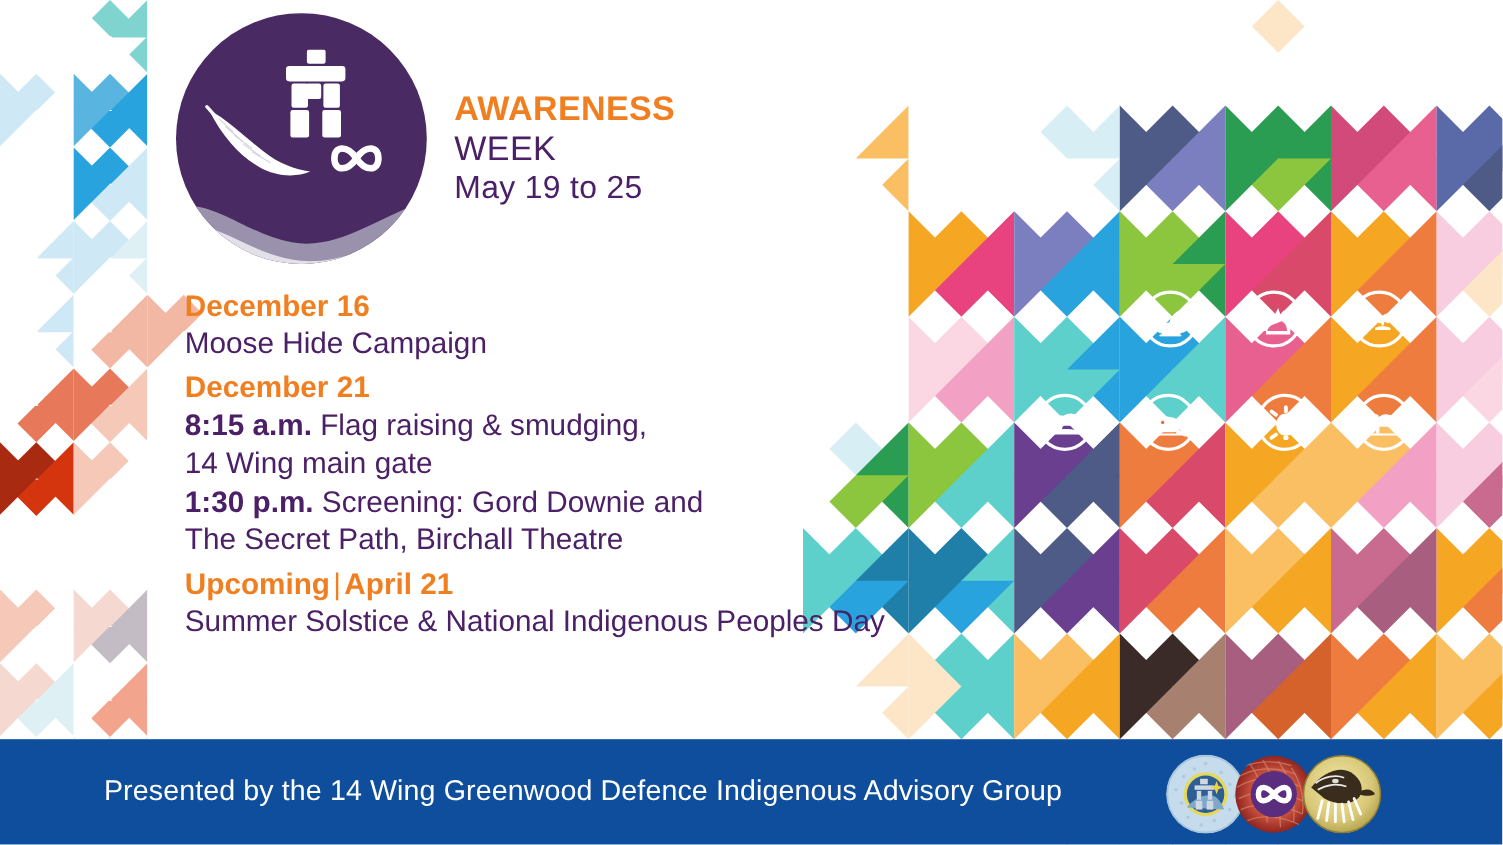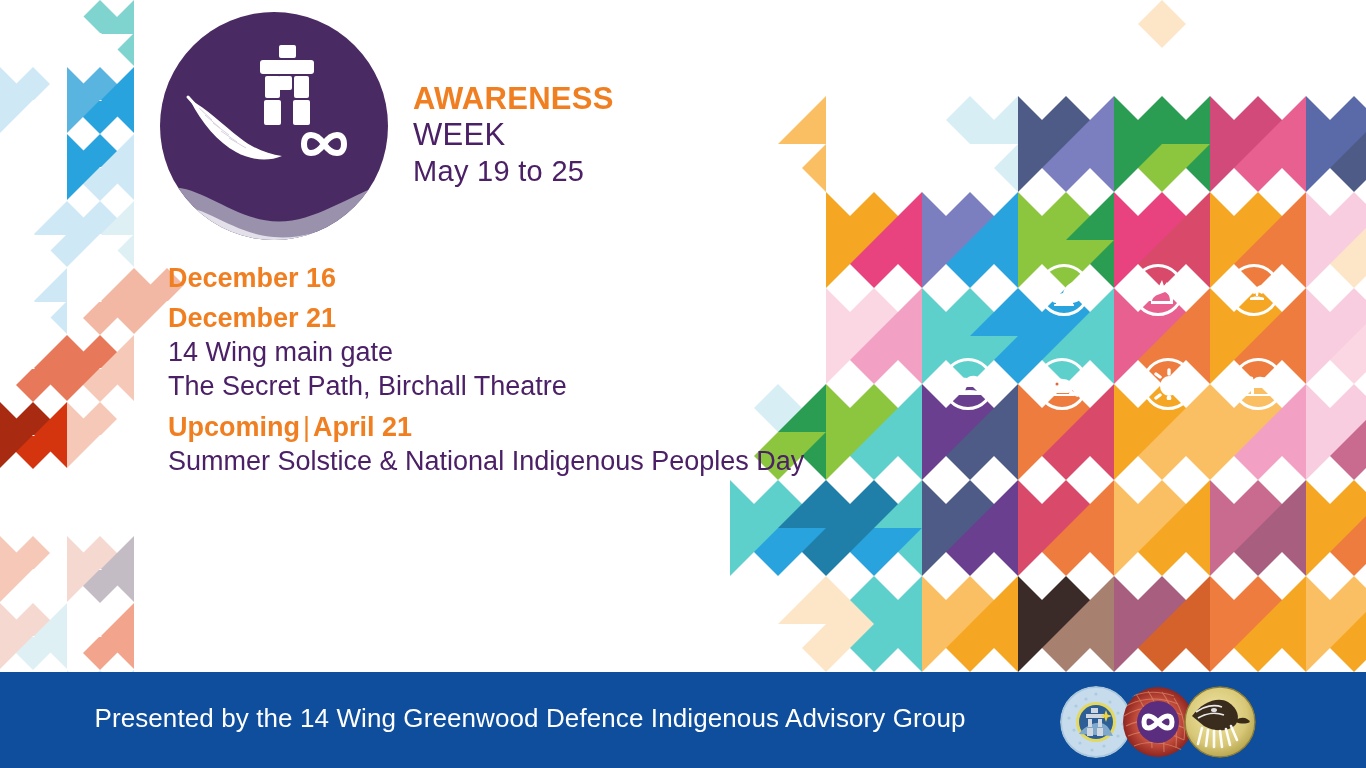--- a/index.html
+++ b/index.html
@@ -660,27 +660,36 @@
   <div id="title-block">
     <div class="t-awa">AWARENESS</div>
     <div class="t-week">WEEK</div>
     <div class="t-dates">May 19 to 25</div>
   </div>
 
   <div id="events">
 
     <div>
       <div class="ev-date">December 16</div>
+      <div class="ev-line">Moose Hide Campaign</div>
     </div>
 
     <div class="ev-gap"></div>
 
     <div>
       <div class="ev-date">December 21</div>
+      <div class="ev-line">
+        <b>8:15 a.m.</b>
+        <span>Flag raising &amp; smudging,</span>
+      </div>
       <div class="ev-line">14 Wing main gate</div>
+      <div class="ev-line">
+        <b>1:30 p.m.</b>
+        <span>Screening: Gord Downie and</span>
+      </div>
       <div class="ev-line">The Secret Path, Birchall Theatre</div>
     </div>
 
     <div class="ev-gap"></div>
 
     <div>
       <div class="ev-date">
         <span>Upcoming</span><span class="sep">|</span><span>April 21</span>
       </div>
       <div class="ev-line">Summer Solstice &amp; National Indigenous Peoples Day</div>

